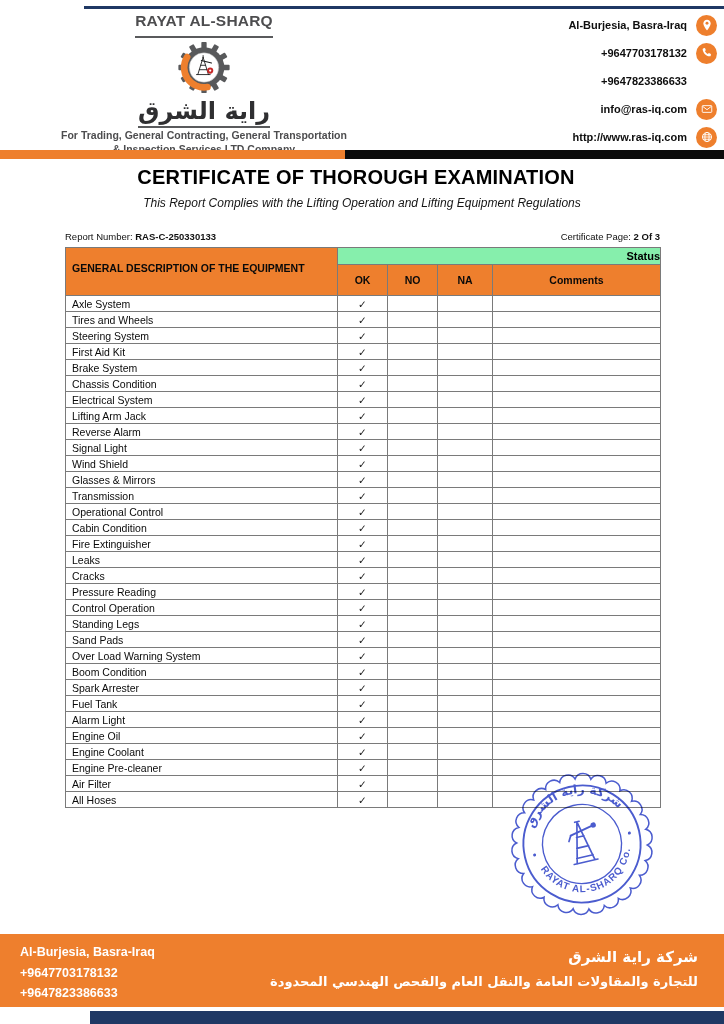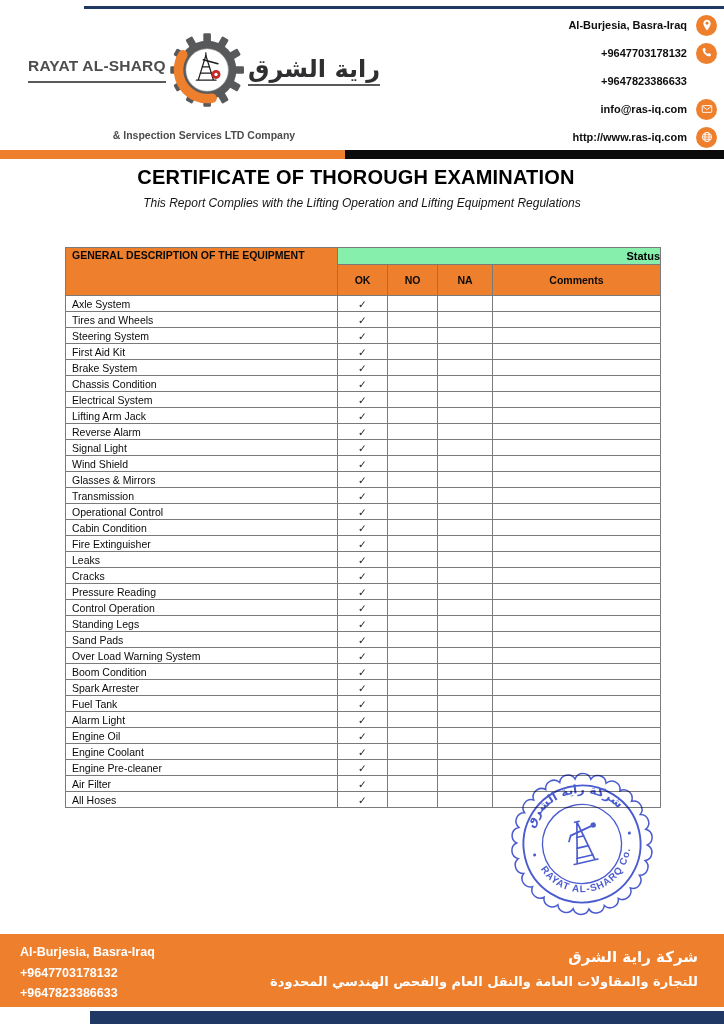--- a/index.html
+++ b/index.html
@@ -4,21 +4,21 @@
 <style>
   * { margin:0; padding:0; box-sizing:border-box; }
   html,body { background:#ffffff; }
   body { font-family:"Liberation Sans", sans-serif; }
   .page { width:724px; height:1024px; background:#fff; position:relative; overflow:hidden; margin:0 auto; }
 
   .top-rule { position:absolute; top:6px; left:84px; right:0; height:3px; background:var(--navy,#1F3864); }
 
   
   .logo-block { position:absolute; left:28px; top:12px; width:352px; }
-  .logo-row { display:flex; align-items:center; justify-content:center; gap:3px; height:116px; }
+  .logo-row { display:flex; align-items:center; justify-content:center; gap:3px; height:116px;flex-direction:column; }
   .company-en { font-size:15.5px; font-weight:800; color:#4D4D4F; border-bottom:2.5px solid #595a5c; padding-bottom:6px; letter-spacing:.2px; white-space:nowrap; }
   .company-ar { font-size:24px; font-weight:700; color:#2f2f31; border-bottom:2.5px solid #595a5c; padding-bottom:1px; font-family:"DejaVu Sans", sans-serif; white-space:nowrap; }
   .tagline { text-align:center; font-size:10.5px; font-weight:700; color:#4D4D4F; line-height:13.5px; margin-top:1px; }
 
   .contacts { position:absolute; top:14px; right:7px; display:flex; flex-direction:column; gap:6px; }
   .contact-row { display:flex; align-items:center; justify-content:flex-end; gap:9px; height:22px; }
   .contact-text { font-size:11px; font-weight:700; color:#0e0e0e; }
   .contact-icon { width:21px; height:21px; border-radius:50%; background:var(--orange,#EE7F2D); display:flex; align-items:center; justify-content:center; flex:0 0 auto; }
   .contact-icon.empty { background:transparent; }
   .contact-icon svg { width:14px; height:14px; display:block; }
@@ -29,21 +29,21 @@
   .doc-title { position:absolute; top:166px; left:0; right:12px; text-align:center; font-size:20px; font-weight:800; color:#000; letter-spacing:.2px; }
   .doc-subtitle { position:absolute; top:196px; left:0; right:0; text-align:center; font-size:12px; color:#151515;font-style:italic; }
 
   .report-row { position:absolute; top:231px; left:65px; width:595px; display:flex; justify-content:space-between; font-size:9.5px; color:#111; }
   .report-row b { font-weight:700; }
 
   
   .equip-table { position:absolute; top:247px; left:65px; width:595px; border-collapse:collapse; table-layout:fixed; }
   .equip-table th, .equip-table td { border:1px solid #7a7a7a; overflow:hidden; white-space:nowrap; }
   .equip-table { border:1.5px solid #4d4d4d; }
-  .h-equip { background:var(--orange,#EE7F2D); font-size:10.5px; font-weight:700; text-align:left; padding:1px 6px; vertical-align:top; color:#0a0a0a; }
+  .h-equip { background:var(--orange,#EE7F2D); font-size:10.5px; font-weight:700; text-align:left; padding:14px 6px; vertical-align:top; color:#0a0a0a; }
   .h-status { background:#86efac; font-size:11px; font-weight:700; text-align:right; height:17px; color:#000; }
   .h-col { background:var(--orange,#EE7F2D); font-size:10.5px; font-weight:700; text-align:center; height:31px; color:#0a0a0a; }
   .c-name { font-size:10.5px; font-weight:400; padding:0 6px; height:16px; color:#0a0a0a; }
   .c-name.normal { font-weight:400; }
   .c-check { text-align:center; font-size:10.5px; color:#1a1a1a; font-family:"DejaVu Sans", sans-serif; }
   .c-comments { font-size:10.5px; padding:0 6px; }
 
   
   .stamp { position:absolute; left:506px; top:768px; width:152px; height:152px; opacity:.85; mix-blend-mode:multiply; transform:rotate(-13deg); }
 
@@ -92,20 +92,21 @@
             <path d="M-2 -23 L-2 -27"></path>
             <path d="M-6 -16 L17 -10" stroke-width="2.4"></path>
           </g>
           <circle cx="14" cy="7" r="7" fill="#C62828"></circle>
           <circle cx="14" cy="7" r="2.6" fill="#fff"></circle>
         </g>
       </svg>
       <span class="company-ar">راية الشرق</span>
     </div>
     <div class="tagline">
+      <div>For Trading, General Contracting, General Transportation</div>
       <div>&amp; Inspection Services LTD Company</div>
     </div>
   </div>
 
   <div class="contacts">
       <div class="contact-row">
         <span class="contact-text">Al-Burjesia, Basra-Iraq</span>
         <span class="contact-icon">
           <svg viewBox="0 0 20 20">
             <path d="M10 2.5c-2.9 0-5.2 2.3-5.2 5.2C4.8 11.6 10 17.5 10 17.5s5.2-5.9 5.2-9.8C15.2 4.8 12.9 2.5 10 2.5z" fill="#fff"></path>
@@ -146,20 +147,30 @@
       </div>
     </div>
 
   <div class="divider">
     <div class="divider-orange"></div>
   </div>
 
   <div class="doc-title">CERTIFICATE OF THOROUGH EXAMINATION</div>
   <div class="doc-subtitle">This Report Complies with the Lifting Operation and Lifting Equipment Regulations</div>
 
+  <div class="report-row">
+    <div>
+      <span>Report Number:</span>
+      <b>RAS-C-250330133</b>
+    </div>
+    <div>
+      <span>Certificate Page:</span>
+      <b>2 Of 3</b>
+    </div>
+  </div>
 
   <table class="equip-table">
     <colgroup>
       <col style="width:272px">
         <col style="width:50px">
         <col style="width:50px">
         <col style="width:55px">
         <col style="width:168px">
     </colgroup>
     <thead>

